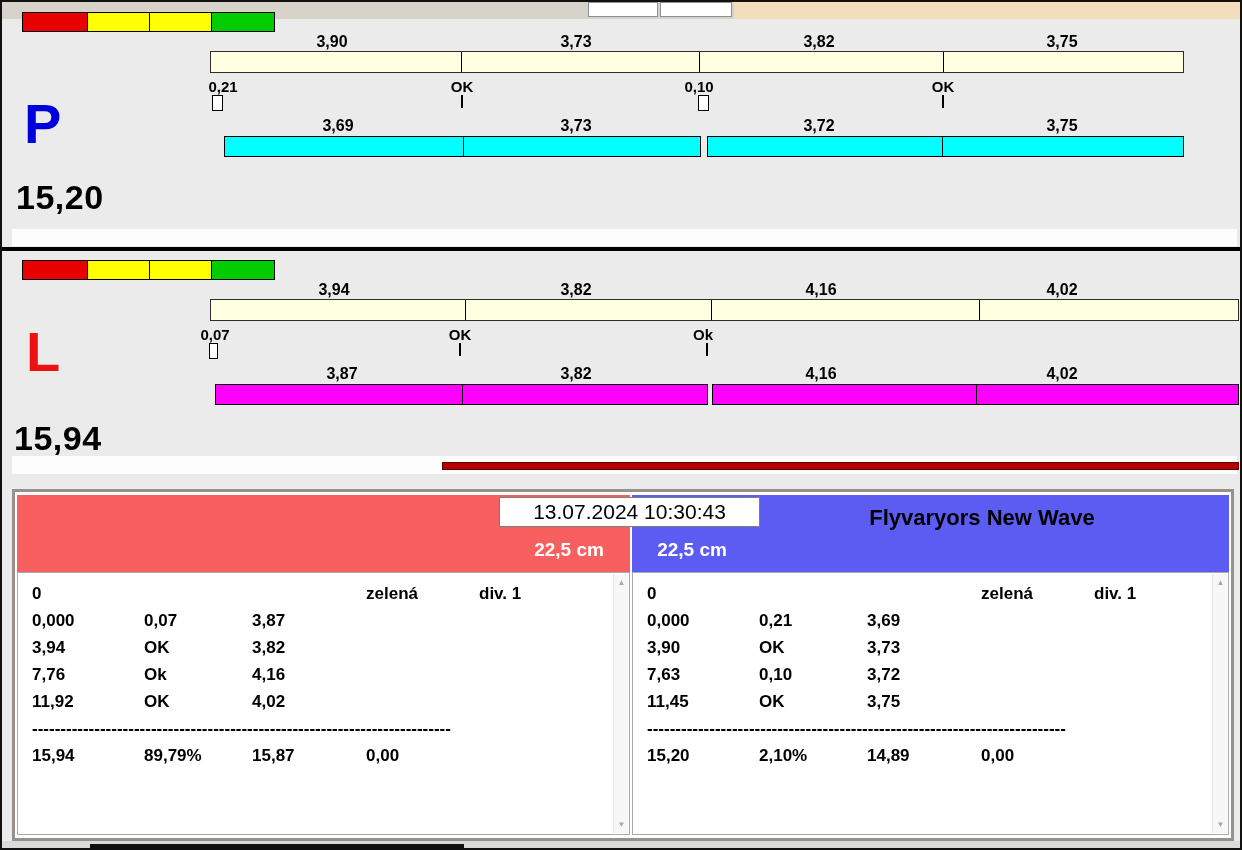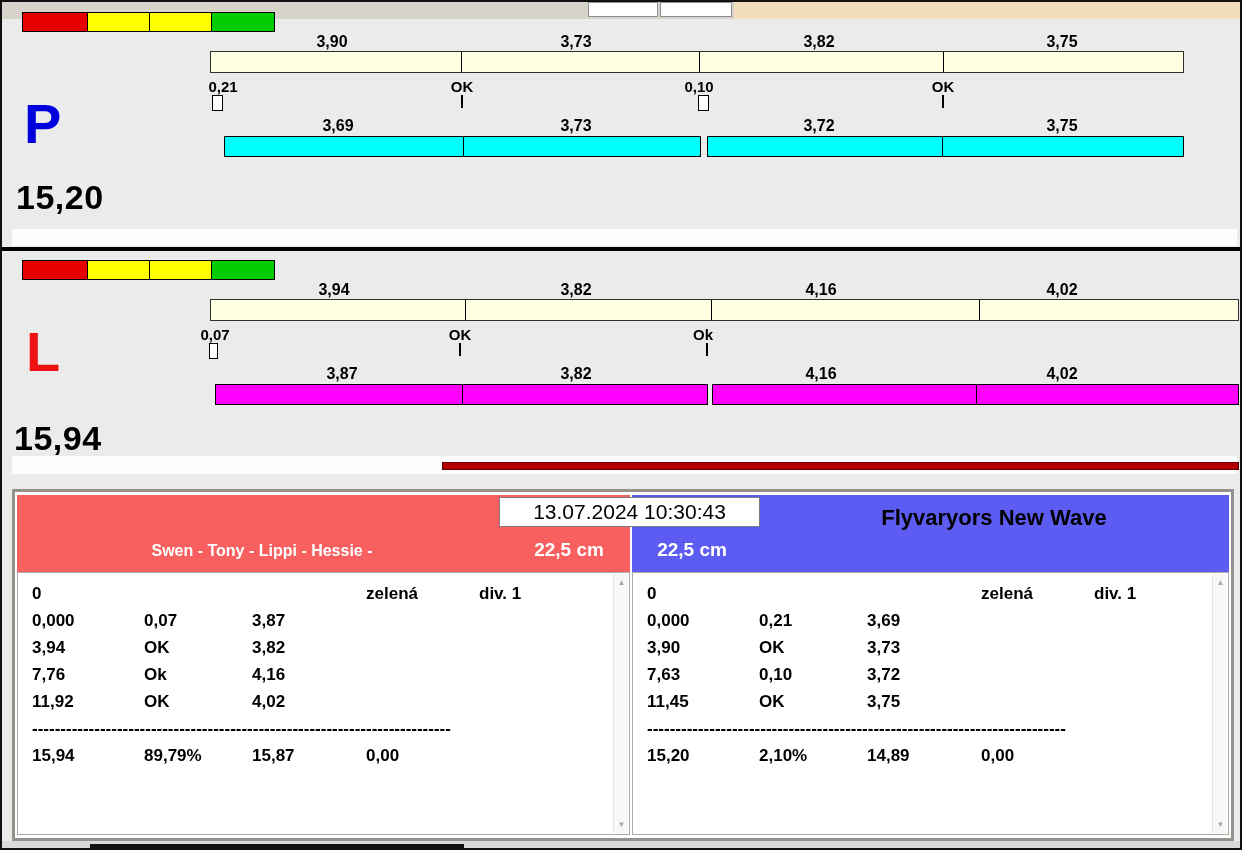--- a/index.html
+++ b/index.html
@@ -36,21 +36,21 @@
 
   
   .results { position:absolute; left:10px; top:487px; width:1222px; height:352px; background:#fff; border:3px solid #96928b; }
   .thead { position:absolute; top:3px; height:77px; }
   .thead.left  { left:2px;   width:613px; background:#f7605f; }
   .thead.right { left:617px; width:597px; background:#5c5cf2; }
   .tname    { position:absolute; top:10px; width:490px; text-align:center; font-size:22px; font-weight:bold; color:#000; white-space:nowrap; }
   .tmembers { position:absolute; top:47px; width:490px; text-align:center; font-size:16px; font-weight:bold; color:#fff; white-space:nowrap; }
   .tsize    { position:absolute; top:44px; width:114px; text-align:center; font-size:19px; font-weight:bold; color:#fff; white-space:nowrap; }
   .thead.left .tname, .thead.left .tmembers { left:0; }
-  .thead.right .tname, .thead.right .tmembers { left:117px; }
+  .thead.right .tname, .thead.right .tmembers { left:105px; }
   .thead.left .tsize  { left:495px; }
   .thead.right .tsize { left:3px; }
   .datetime { position:absolute; left:484px; top:5px; width:261px; height:30px; background:#fff; border:1px solid #7d7d7d; text-align:center; font-size:21px; line-height:28px; z-index:5; }
 
   .tbody { position:absolute; top:80px; height:263px; background:#fff; border:1px solid #aaa; padding:11px 20px 0 14px; overflow:hidden; }
   .tbody.left  { left:2px;   width:613px; }
   .tbody.right { left:617px; width:597px; }
   .trow { display:grid; grid-template-columns:112px 108px 114px 113px auto; height:27px; font-size:17px; font-weight:bold; white-space:nowrap; }
   .trow.sep { display:block; width:560px; overflow:hidden; }
 
@@ -162,21 +162,20 @@
 
     <div class="lane-total" style="left:12px;top:417px">15,94</div>
   </section>
 
   <div class="wstrip" style="top:454px;height:18px"></div>
   <div class="progress" style="left:440px;top:460px;width:797px"></div>
 
   <div class="results">
 
     <div class="thead left">
-      <div class="tmembers">Swen - Tony - Lippi - Hessie -</div>
       <div class="tsize">22,5 cm</div>
     </div>
 
     <div class="thead right">
       <div class="tname">Flyvaryors New Wave</div>
       <div class="tsize">22,5 cm</div>
     </div>
 
     <div class="datetime">13.07.2024 10:30:43</div>
 

